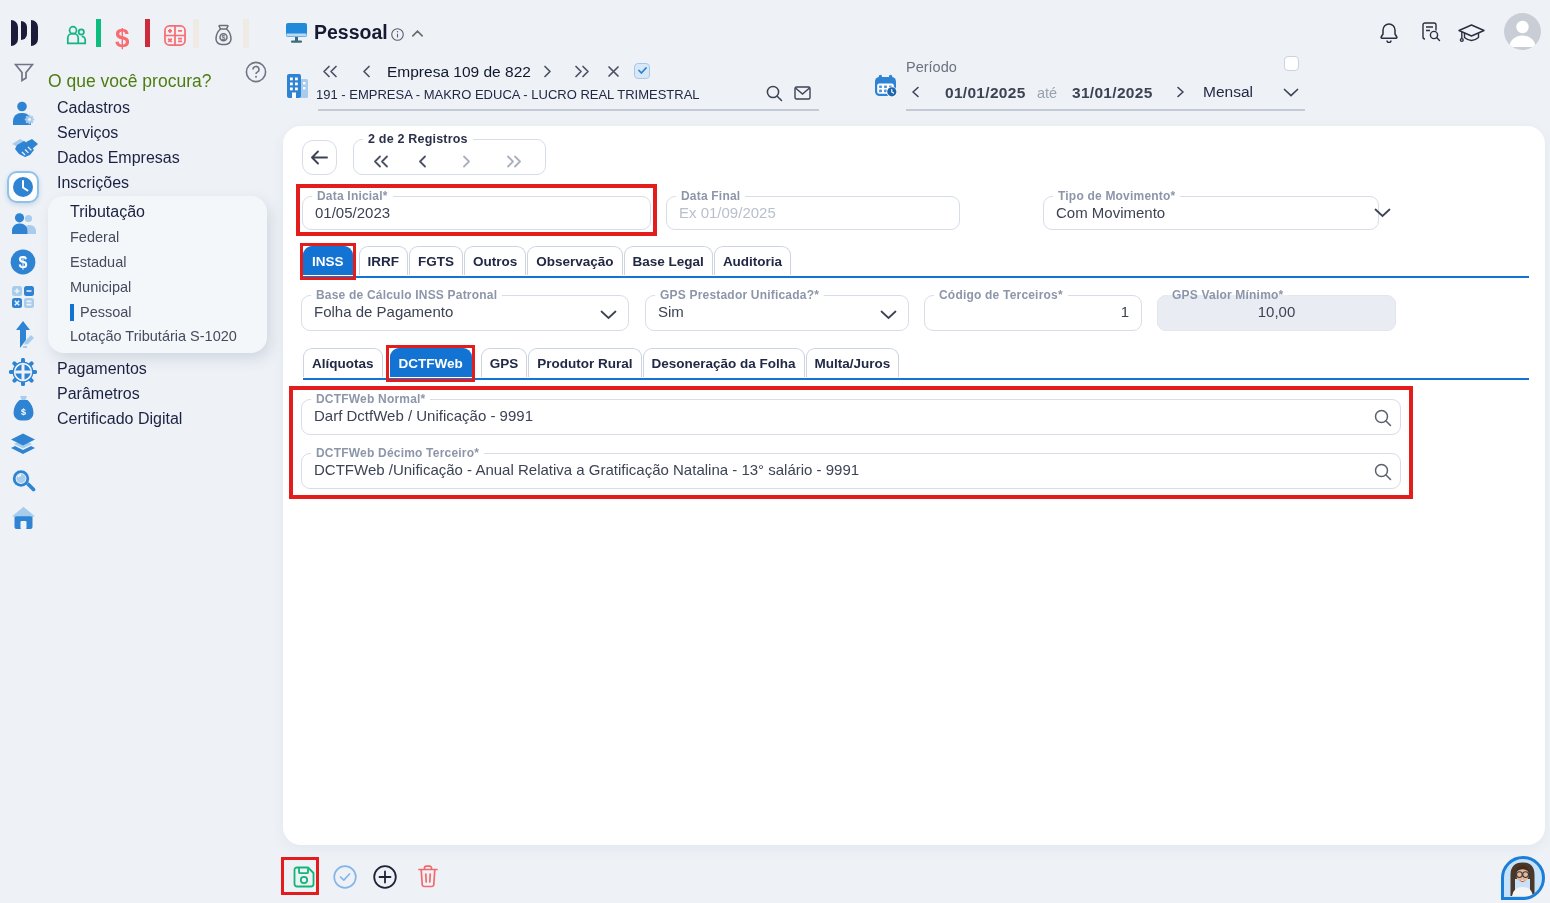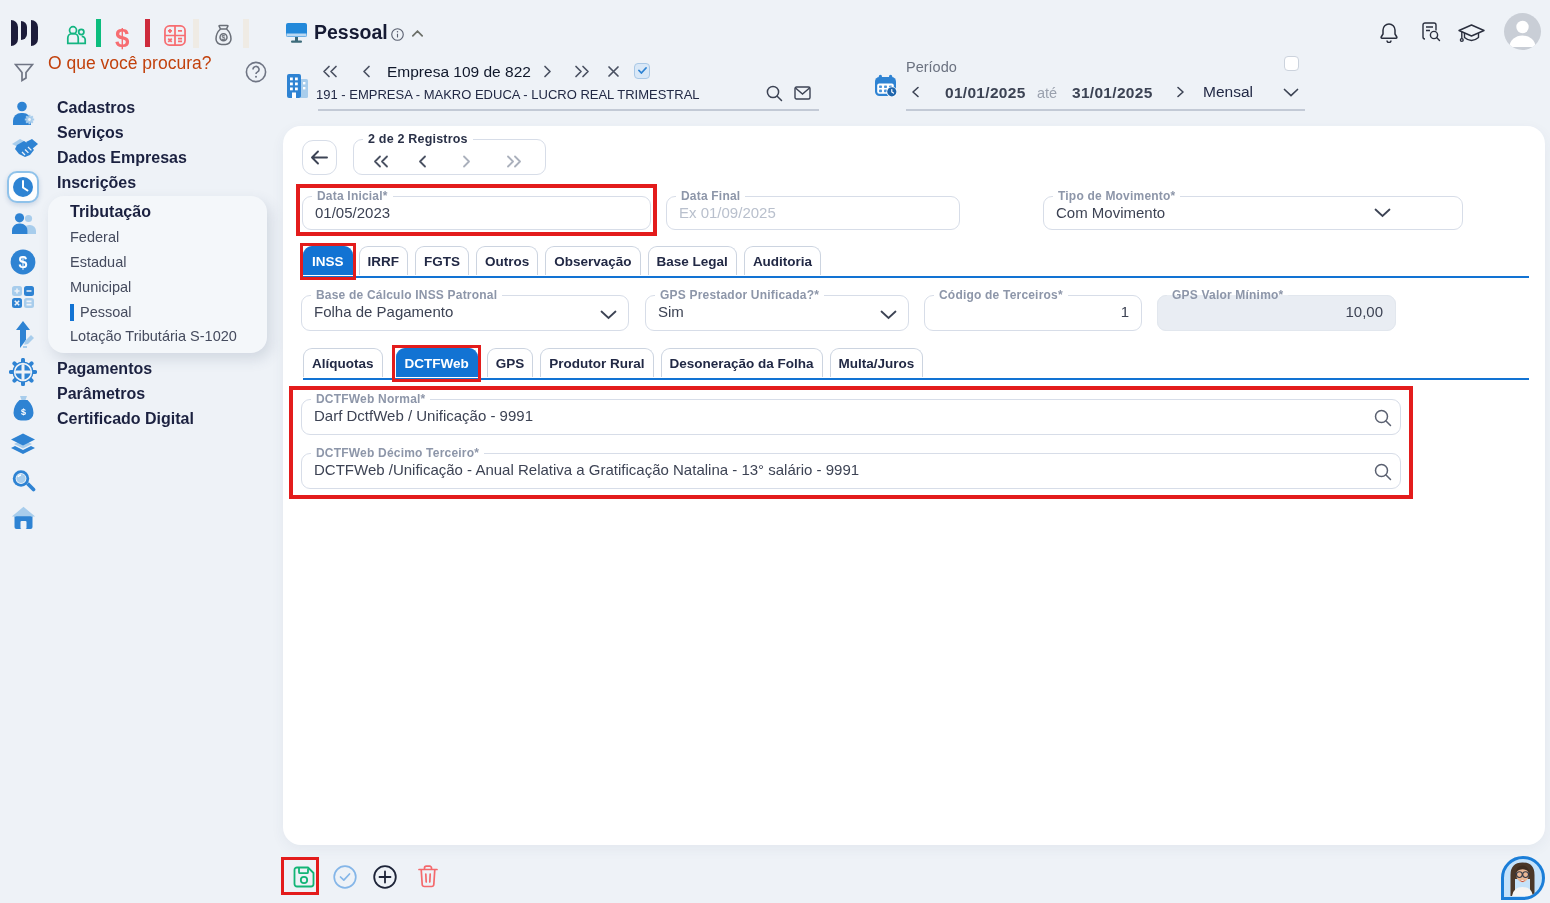--- a/index.html
+++ b/index.html
@@ -7,27 +7,27 @@
 body{font-family:"Liberation Sans",sans-serif;background:#eef2f7;position:relative;color:#1b2140}
 .abs{position:absolute}
 svg{display:block}
 
 fieldset.fld{position:absolute;border:1.5px solid #d7dde8;border-radius:9px;background:#fff}
 fieldset.fld legend{margin-left:9px;padding:0 5px;font-size:12px;font-weight:bold;color:#8d96a9;letter-spacing:.2px}
 fieldset.fld .val{font-size:15px;color:#3d4354;padding:1px 12px 8px 12px;white-space:nowrap}
 fieldset.fld .ph{color:#b9c0cd}
 fieldset.fld.gray{background:#e9edf3;border-color:#e2e7ee}
 
-.tab{display:inline-block;border:1.5px solid #ccd4e0;border-bottom:none;border-radius:9px 9px 0 0;background:#fff;font-weight:bold;font-size:13.5px;color:#222945;padding:7px 8px 6px;margin-right:7px;position:relative}
+.tab{display:inline-block;border:1.5px solid #ccd4e0;border-bottom:none;border-radius:9px 9px 0 0;background:#fff;font-weight:bold;font-size:13.5px;color:#222945;padding:7px 8px 6px;margin-right:1px;position:relative}
 .tab.act{background:#1273d3;color:#fff;border-color:#1273d3}
 .tab.act::before{content:"";position:absolute;inset:-4.5px;border:3.5px solid #e31c1c}
 .redbox{position:absolute;border:4px solid #e31c1c}
 .blue-line{position:absolute;height:2.5px;background:#1273d3}
 
-.m1{position:absolute;left:57px;font-weight:bold;font-size:16px;color:#1b2140;white-space:nowrap}
+.m1{position:absolute;left:57px;font-weight:normal;font-size:16px;color:#1b2140;white-space:nowrap}
 .m2{position:absolute;left:70px;font-size:14.5px;color:#454b5e;white-space:nowrap}
 </style>
 </head>
 <body>
 
 <div class="abs" id="sidebar" style="left:0;top:0;width:283px;height:903px">
 
   <div class="abs" style="left:11px;top:20px;width:7px;height:26px;background:#1c1c3a;border-radius:0 7px 7px 0"></div>
   <div class="abs" style="left:21px;top:21px;width:6px;height:18.5px;background:#1c1c3a;border-radius:0 6.5px 6.5px 0"></div>
   <div class="abs" style="left:30.5px;top:20px;width:7px;height:26px;background:#1c1c3a;border-radius:0 7.5px 7.5px 0"></div>
@@ -51,21 +51,21 @@
     <path d="M5.5 5 L4.2 2.4 q-.5-1 .6-1 h7.4 q1.1 0 .6 1 L11.5 5"></path>
     <path d="M5.5 5 h6 q4.5 4 4.5 10 a5.5 5.5 0 0 1-5.5 5.5 h-4 A5.5 5.5 0 0 1 1 15 q0-6 4.5-10 z"></path>
     <circle cx="8.5" cy="13.2" r="3.5"></circle>
     <text x="8.5" y="15.8" font-family="Liberation Sans" font-size="7" font-weight="bold" fill="#6a6f78" text-anchor="middle" stroke="none">$</text>
   </svg>
   <div class="abs" style="left:243px;top:19px;width:6px;height:29px;background:#efebe4"></div>
 
   <svg class="abs" style="left:14px;top:63px" width="20" height="19" viewBox="0 0 20 19" fill="none" stroke="#6f7584" stroke-width="1.7">
     <path d="M1.5 1.5 h17 l-6.5 8 v5.5 l-4 2.5 v-8 z"></path>
   </svg>
-  <div class="abs" style="left:48px;top:53px;font-size:17.5px;color:#c2410c">O que você procura?</div>
+  <div class="abs" style="left:48px;top:71px;font-size:17.5px;color:#4d7c0f">O que você procura?</div>
   <svg class="abs" style="left:245px;top:61px" width="22" height="22" viewBox="0 0 22 22" fill="none" stroke="#6f7584" stroke-width="1.6">
     <circle cx="11" cy="11" r="9.6"></circle>
     <path d="M8 8.4 a3 3 0 1 1 4.3 2.7 q-1.3.6-1.3 2" fill="none"></path>
       <circle cx="11" cy="15.8" r="1" fill="#6f7584" stroke="none"></circle>
   </svg>
 
   <div class="m1" style="top:99px">Cadastros</div>
   <div class="m1" style="top:124px">Serviços</div>
   <div class="m1" style="top:149px">Dados Empresas</div>
   <div class="m1" style="top:174px">Inscrições</div>
@@ -326,21 +326,21 @@
 
   <div class="redbox" style="left:296px;top:184px;width:361px;height:52px"></div>
   <fieldset class="fld" style="left:302px;top:189px;width:349px;height:41px">
     <legend>Data Inicial*</legend>
       <div class="val">01/05/2023</div>
   </fieldset>
   <fieldset class="fld" style="left:666px;top:189px;width:294px;height:41px">
     <legend>Data Final</legend>
       <div class="val ph">Ex 01/09/2025</div>
   </fieldset>
-  <fieldset class="fld" style="left:1043px;top:189px;width:420px;height:41px">
+  <fieldset class="fld" style="left:1043px;top:189px;width:336px;height:41px">
     <legend>Tipo de Movimento*</legend>
       <div class="val">Com Movimento</div>
   </fieldset>
 
   <div class="blue-line" style="left:303px;top:275.5px;width:1226px"></div>
   <div class="abs" style="left:303px;top:246px;white-space:nowrap">
     <span class="tab act" style="margin-right:6px">INSS</span><span class="tab">IRRF</span><span class="tab">FGTS</span><span class="tab">Outros</span><span class="tab">Observação</span><span class="tab">Base Legal</span><span class="tab">Auditoria</span>
   </div>
 
   <fieldset class="fld" style="left:645px;top:288px;width:264px;height:43px">
@@ -350,21 +350,21 @@
   <fieldset class="fld" style="left:301px;top:288px;width:328px;height:43px">
     <legend>Base de Cálculo INSS Patronal</legend>
       <div class="val">Folha de Pagamento</div>
   </fieldset>
   <fieldset class="fld" style="left:924px;top:288px;width:218px;height:43px">
     <legend>Código de Terceiros*</legend>
       <div class="val" style="text-align:right">1</div>
   </fieldset>
   <fieldset class="fld gray" style="left:1157px;top:288px;width:239px;height:43px">
     <legend style="background:transparent">GPS Valor Mínimo*</legend>
-      <div class="val" style="text-align:right">10,00</div>
+      <div class="val" style="text-align:center">10,00</div>
   </fieldset>
 
   <div class="blue-line" style="left:303px;top:377.5px;width:1226px"></div>
   <div class="abs" style="left:303px;top:348px;white-space:nowrap">
     <span class="tab">Alíquotas</span><span class="tab act" style="margin:0 9px 17px 6px">DCTFWeb</span><span class="tab">GPS</span><span class="tab">Produtor Rural</span><span class="tab">Desoneração da Folha</span><span class="tab">Multa/Juros</span>
   </div>
 
   <div class="redbox" style="left:289px;top:386px;width:1124px;height:113px"></div>
   <fieldset class="fld" style="left:301px;top:392px;width:1100px;height:43px">
     <legend>DCTFWeb Normal*</legend>

